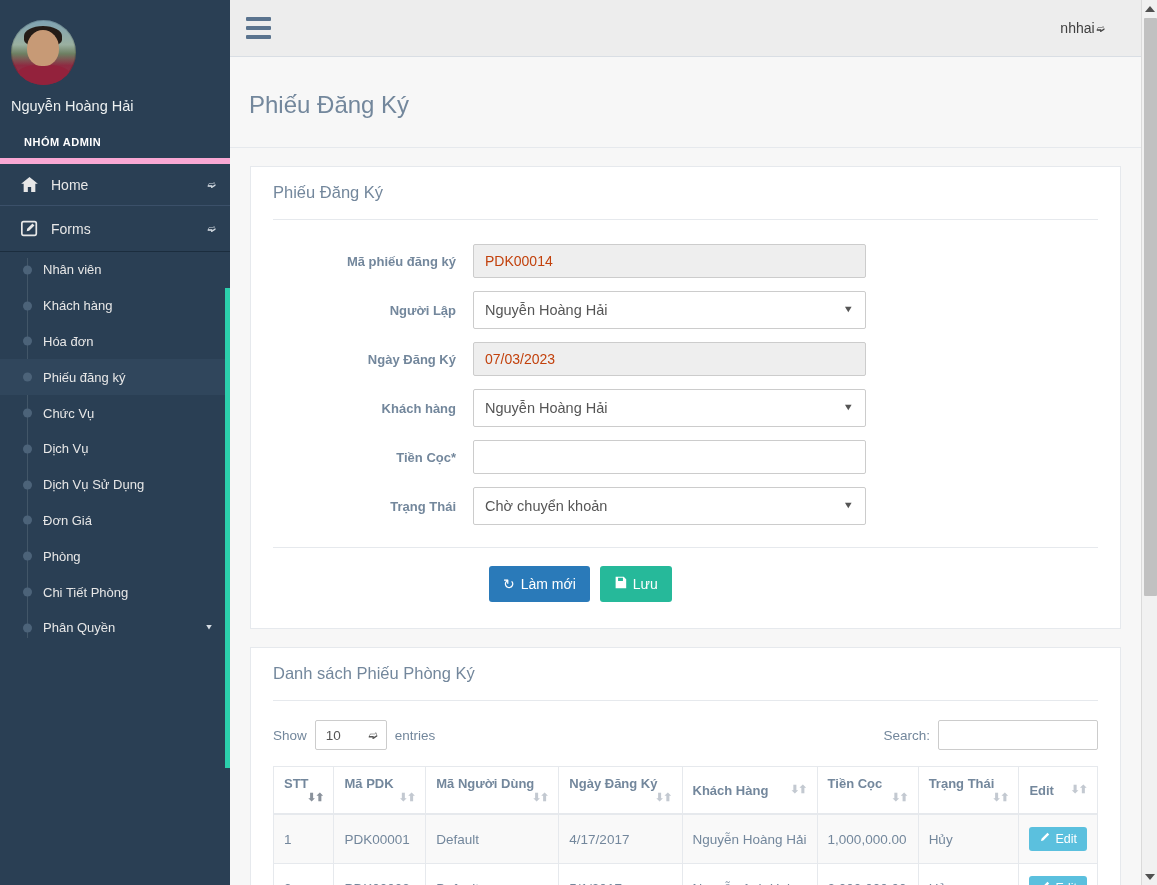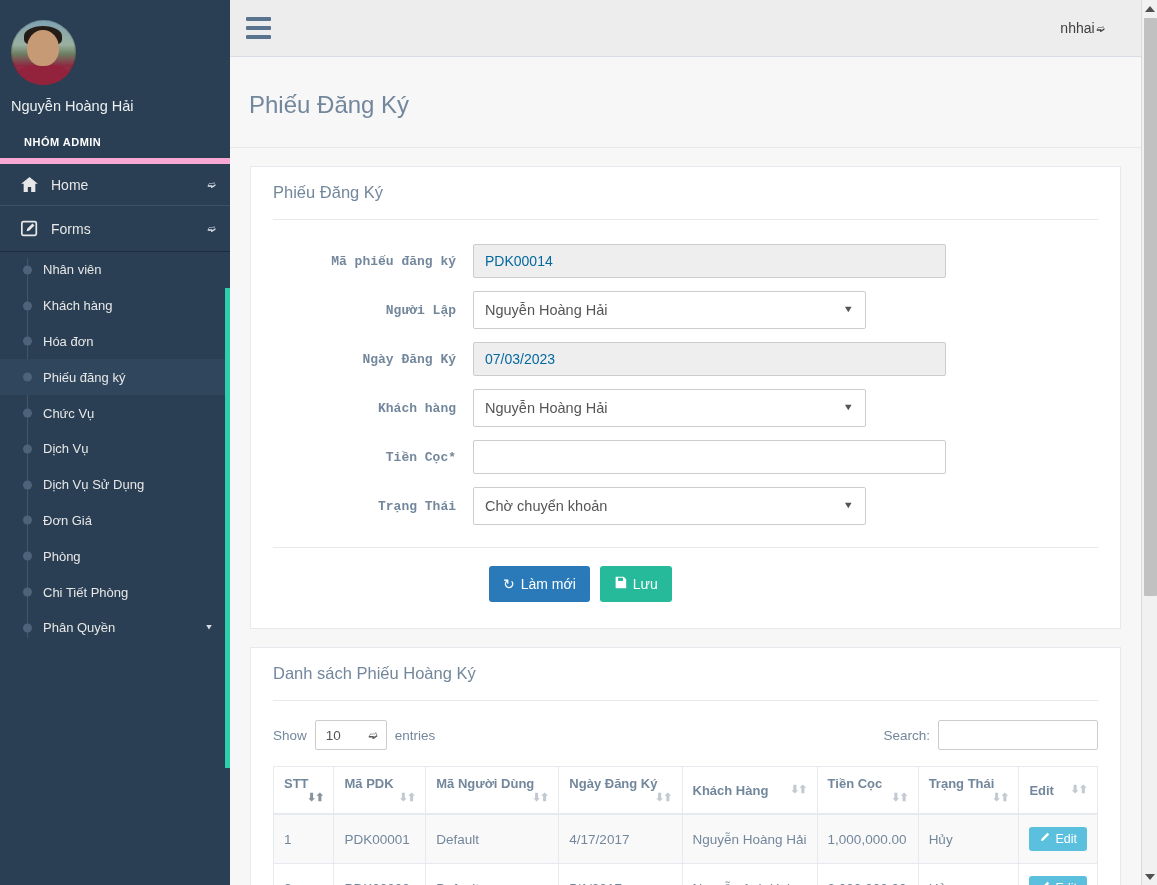--- a/index.html
+++ b/index.html
@@ -178,28 +178,28 @@
   
   #reg-form { padding: 24px 0 0 0; }
   .form-row {
     display: flex; align-items: center;
     margin-bottom: 13px;
   }
   .form-label {
     width: 222px;
     text-align: right;
     padding-right: 17px;
-    font-size: 13px; color: #73879C; font-weight: bold; font-family: Liberation Mono, monospace;
+    font-size: 13px; color: #73879C; font-weight: bold;
   }
   .form-ctrl {
-    width: 473px; height: 34px;
+    width: 393px; height: 34px;
     border: 1px solid #ccc;
     border-radius: 2px;
     background: #fff;
-    font-size: 14px; color: #0369a1;
+    font-size: 14px; color: #c2410c;
     padding: 0 11px;
     display: flex; align-items: center;
     font-family: "Liberation Sans", sans-serif;
     outline: none;
   }
   .form-ctrl.readonly { background: #eee; }
   .select-ctrl {
     position: relative;
     width: 393px; height: 38px;
     border: 1px solid #ccc; border-radius: 2px;
@@ -486,21 +486,21 @@
               <path fill="#fff" d="M2 1h10l3 3v11H2zm3 1v4h6V2zm-1 8h8v4H4z"></path>
             </svg>
         </span>
         <span>Lưu</span>
       </button>
     </div>
   </div>
 
   <div class="panel" id="table-panel">
     <div class="panel-head">
-      <h2>Danh sách Phiếu Hoàng Ký</h2>
+      <h2>Danh sách Phiếu Phòng Ký</h2>
     </div>
     <div class="panel-rule"></div>
 
     <div class="dt-controls">
       <div class="dt-len">
         <span>Show</span>
         <div class="sel">
           <span>10</span>
           <span class="scaret">➫</span>
         </div>

